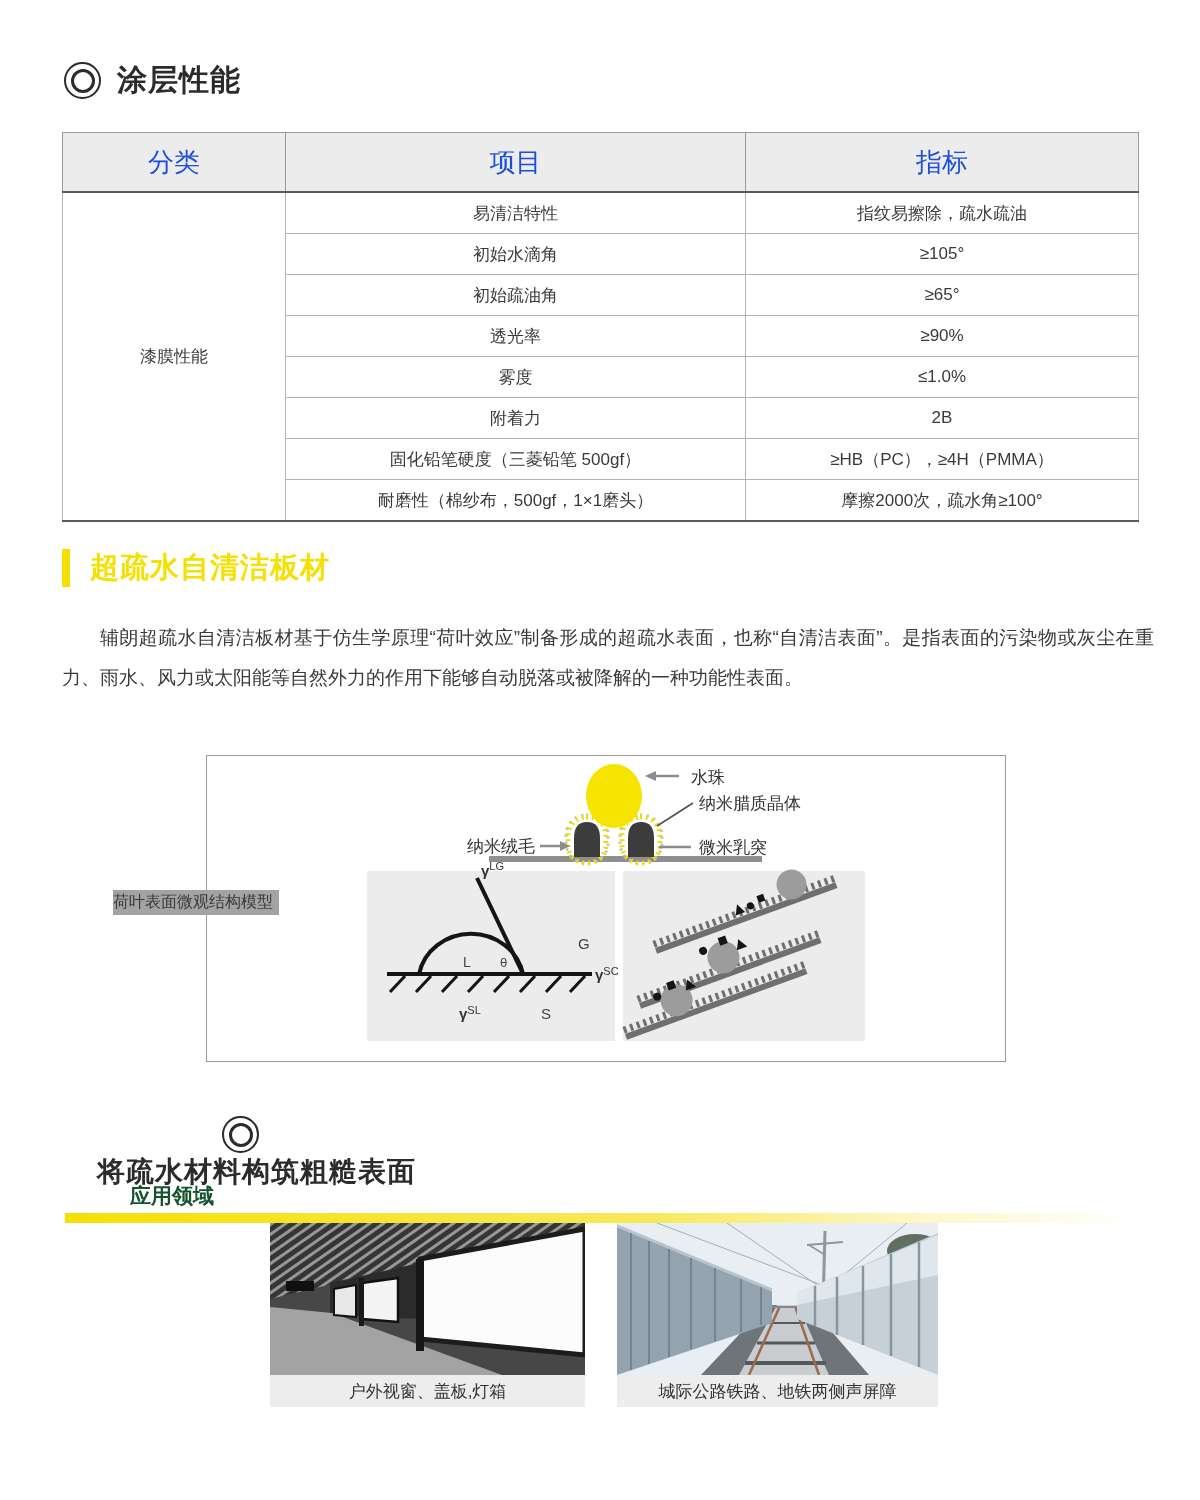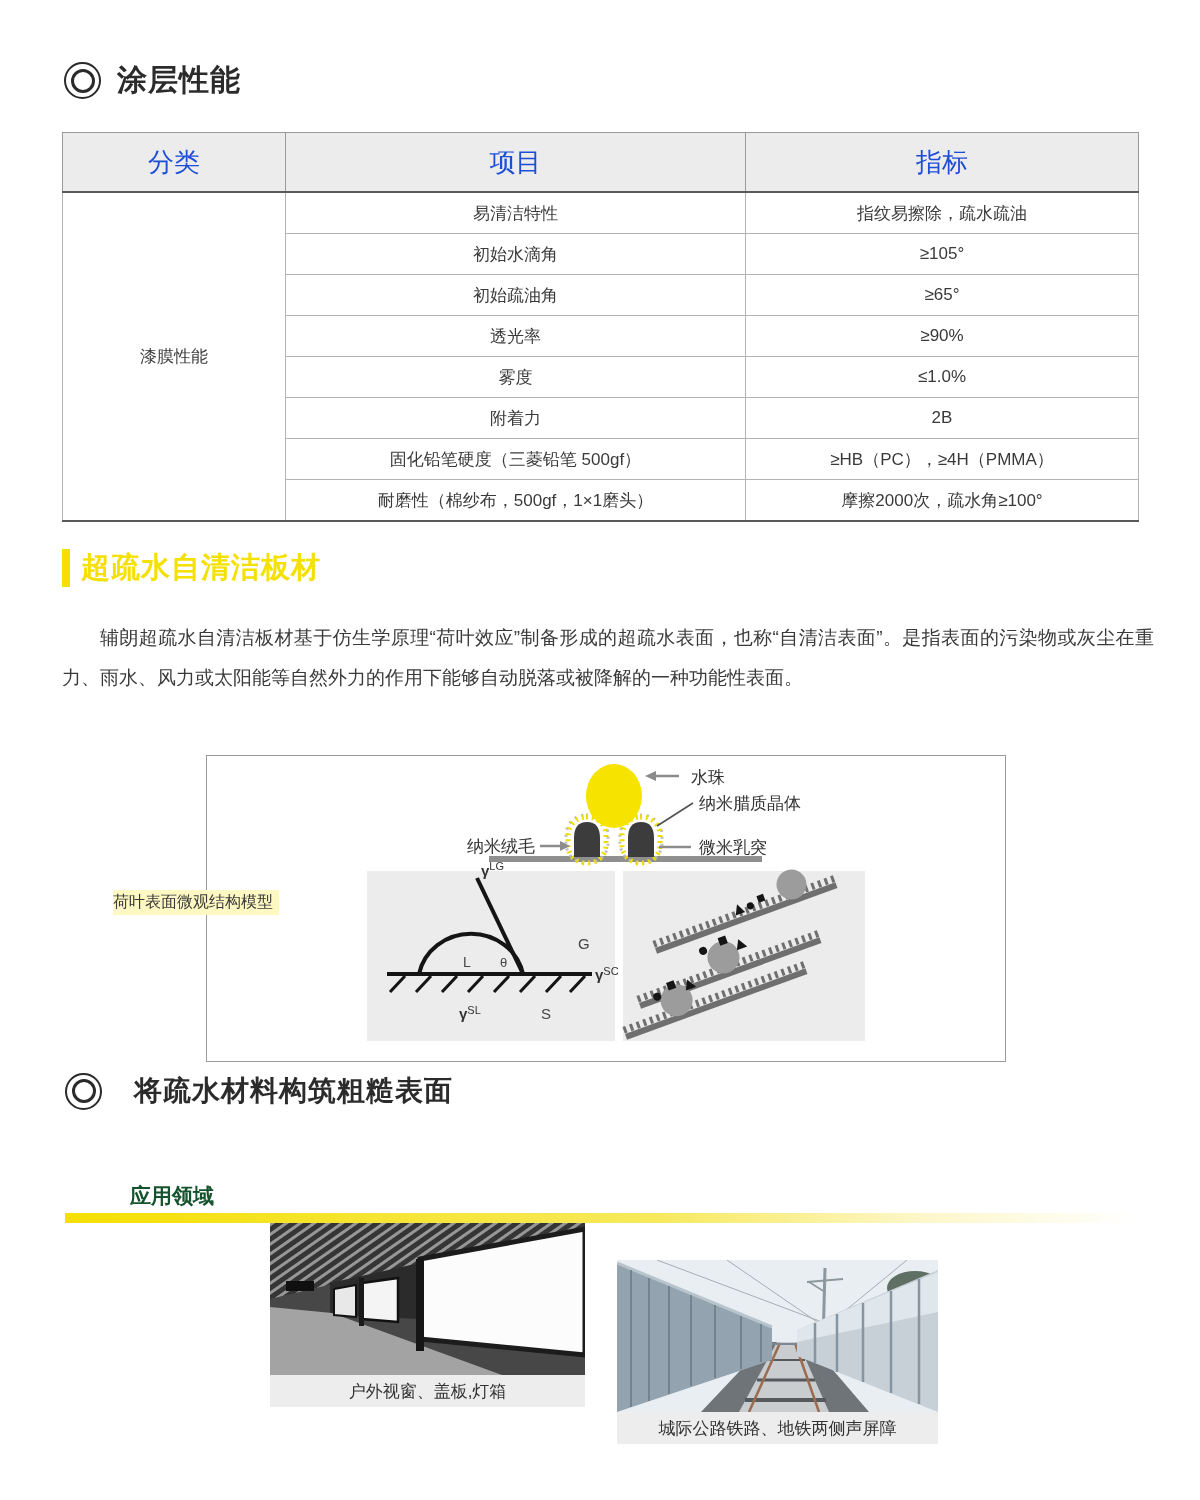--- a/index.html
+++ b/index.html
@@ -17,29 +17,29 @@
   .spec-table{position:absolute;left:62px;top:132px;border-collapse:collapse;table-layout:fixed;
               width:1076px;background:#fff;border:1px solid #8f8f8f;border-bottom:2px solid #5a5a5a;}
   .spec-table th{background:#ececec;height:56px;font-size:26px;font-weight:normal;color:#1d4ed8;
                  border:1px solid #9a9a9a;border-bottom:2px solid #5a5a5a;}
   .spec-table td{height:38px;text-align:center;font-size:17px;color:#3a3a3a;border:1px solid #b3b3b3;}
   .col1{width:223px;} .col2{width:460px;} .col3{width:393px;}
 
   
   .ysec{position:absolute;left:62px;top:548px;display:flex;align-items:center;}
   .ybar{width:8px;height:38px;background:#f5e003;flex:0 0 auto;}
-  .ysec .t{font-size:29px;font-weight:bold;color:#f5e003;margin-left:11px;letter-spacing:1px;}
+  .ysec .t{font-size:29px;font-weight:bold;color:#f5e003;margin-left:20px;letter-spacing:1px;}
 
   .para{position:absolute;left:62px;top:618px;width:1092px;font-size:19px;line-height:40px;
         color:#3a3a3a;text-align:justify;text-indent:2em;}
 
   
   .diagram-box{position:absolute;left:206px;top:755px;width:800px;height:307px;
                border:1px solid #9a9a9a;background:#fff;box-sizing:border-box;}
-  .diagram-side-label{position:absolute;left:113px;top:890px;background:#fef9c3;padding:2px 6px 2px 0;
+  .diagram-side-label{position:absolute;left:113px;top:890px;background:#a3a3a3;padding:2px 6px 2px 0;
                       font-size:16px;color:#3a3a3a;z-index:2;}
   .svgtext{font-family:"Liberation Sans","DejaVu Sans",sans-serif;}
 
   
   .apptitle{position:absolute;left:130px;top:1182px;font-size:21px;font-weight:bold;color:#14532d;}
   .ygrad{position:absolute;left:65px;top:1213px;width:1070px;height:10px;
          background:linear-gradient(to right,#f5e003 0%,#f7e95c 55%,#fdf7c9 80%,#ffffff 100%);}
   .photo-card{position:absolute;top:1223px;}
   .photo-card .caption{height:32px;background:#ededed;display:flex;align-items:center;justify-content:center;
                        font-size:17px;color:#333;}
@@ -187,21 +187,21 @@
         <line x1="0" y1="-4" x2="192" y2="-4" stroke="#6f6f6f" stroke-width="7" stroke-dasharray="3 4"></line>
         <rect x="0" y="0" width="192" height="6" fill="#6f6f6f"></rect>
         <circle cx="60" cy="-14" r="16" fill="#9c9c9c"></circle>
         <circle cx="43" cy="-24" r="4" fill="#151515"></circle>
         <rect x="56" y="-34" width="8" height="8" fill="#151515"></rect>
         <polygon points="72,-20 83,-20 77,-30" fill="#151515"></polygon>
       </g>
     </svg>
   </div>
 
-  <div class="sec-hdr" style="left:65px;top:1072px;">
+  <div class="sec-hdr" style="left:65px;top:1116px;flex-direction:column;">
     <div class="ring-icon">
         <div class="inner"></div>
       </div>
     <div class="t" style="font-size:28px;margin-left:32px;">将疏水材料构筑粗糙表面</div>
   </div>
 
   <div class="apptitle">应用领域</div>
   <div class="ygrad"></div>
 
   <div class="photo-card" style="left:270px;width:315px;">
@@ -219,21 +219,21 @@
       <polygon points="64,66 86,62 86,94 64,92" fill="#e8e8e8" stroke="#111" stroke-width="2"></polygon>
       <polygon points="92,60 128,55 128,99 92,96" fill="#f4f4f4" stroke="#111" stroke-width="2.5"></polygon>
       <rect x="89" y="55" width="5" height="48" fill="#1a1a1a"></rect>
       <polygon points="150,36 315,6 315,132 150,116" fill="#fcfcfc" stroke="#1c1c1c" stroke-width="5"></polygon>
       <rect x="146" y="36" width="8" height="92" fill="#161616"></rect>
       <rect x="16" y="58" width="28" height="10" fill="#101010"></rect>
     </svg>
     <div class="caption">户外视窗、盖板,灯箱</div>
   </div>
 
-  <div class="photo-card" style="left:617px;width:321px;margin-top:37px;">
+  <div class="photo-card" style="left:617px;width:321px;">
     <svg class="photo-frame" width="321" height="152" viewBox="0 0 321 152">
       <rect width="321" height="152" fill="#e9eef2"></rect>
       <ellipse cx="298" cy="28" rx="28" ry="17" fill="#5f6f63"></ellipse>
       <ellipse cx="316" cy="58" rx="20" ry="14" fill="#6b7b6e"></ellipse>
 
       <g stroke="#a5aeb4" stroke-width="1">
         <line x1="40" y1="0" x2="205" y2="62"></line>
           <line x1="110" y1="0" x2="206" y2="66"></line>
         <line x1="290" y1="0" x2="212" y2="64"></line>
           <line x1="321" y1="22" x2="214" y2="68"></line>

